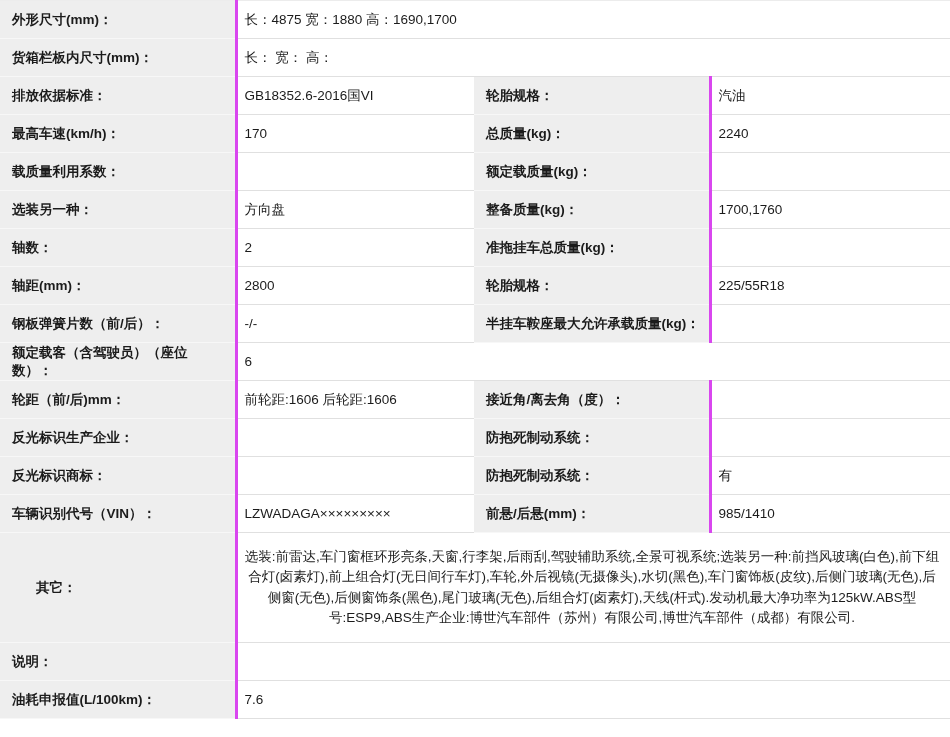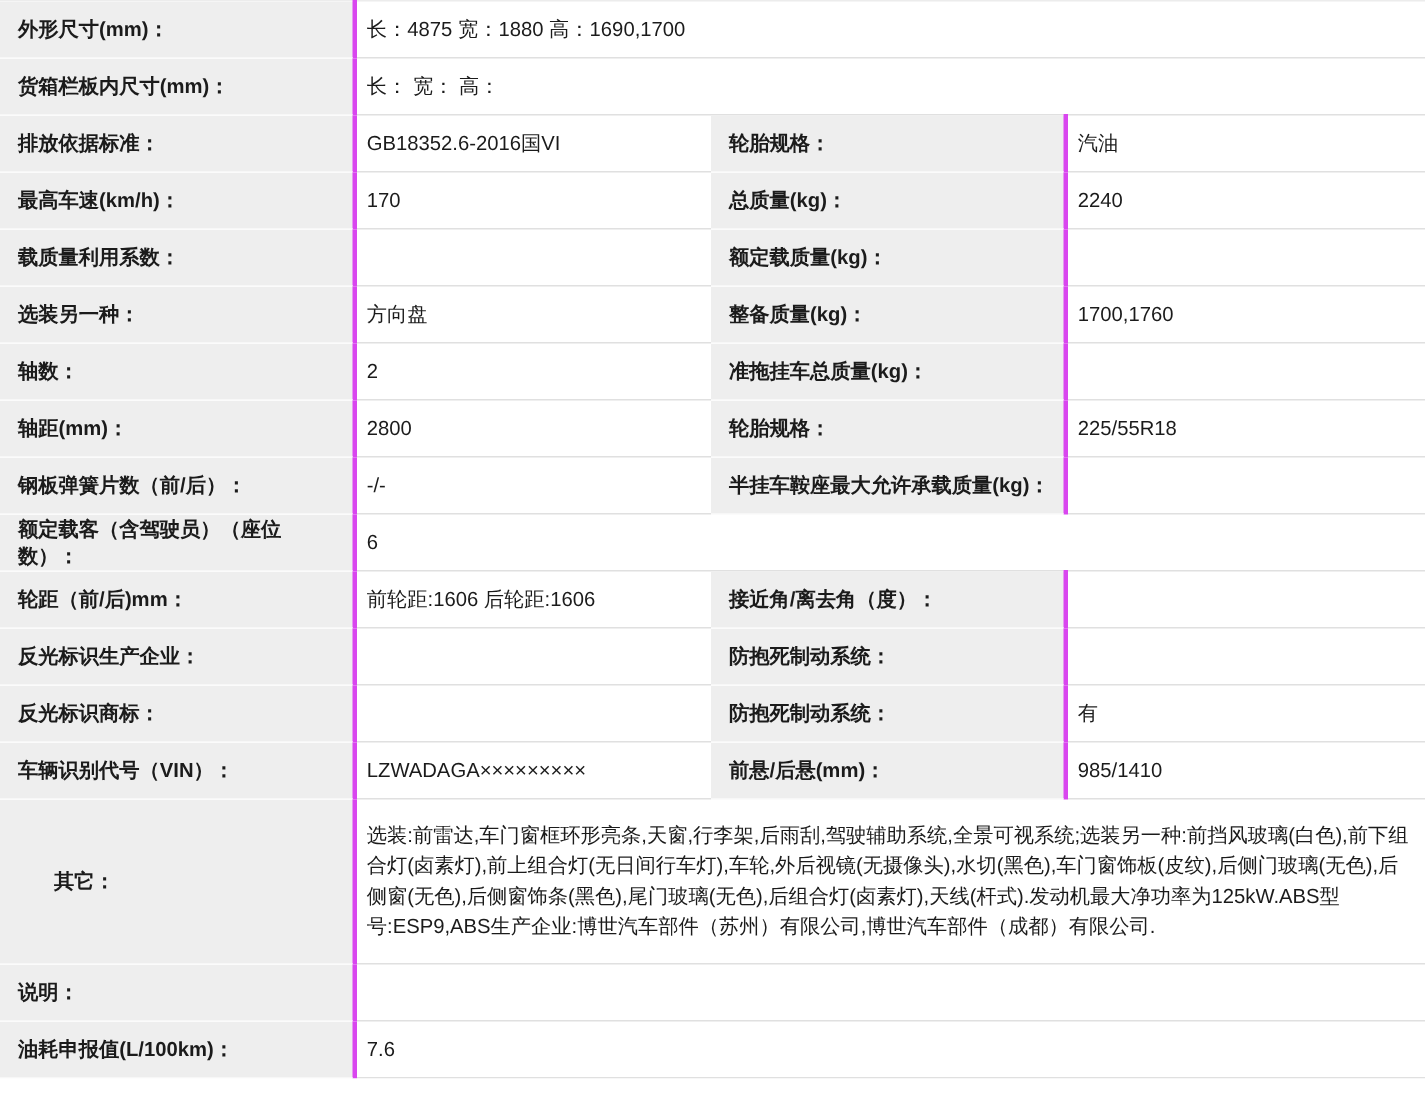--- a/index.html
+++ b/index.html
@@ -32,20 +32,21 @@
   td.val {
     background: #ffffff;
     padding: 0 10px 0 7px;
     border-bottom: 1px solid #e0e0e0;
   }
   tr.tall td { height: 91px; padding-left: 36px; }
   tr.tall td.val {
     padding: 9px 10px 9px 7px;
     line-height: 1.5;
     vertical-align: middle;
+    text-align: center;
   }
 </style>
 </head>
 <body>
 
 <table class="spec-table">
   <colgroup>
     <col style="width:236px">
       <col style="width:238px">
       <col style="width:236px">

